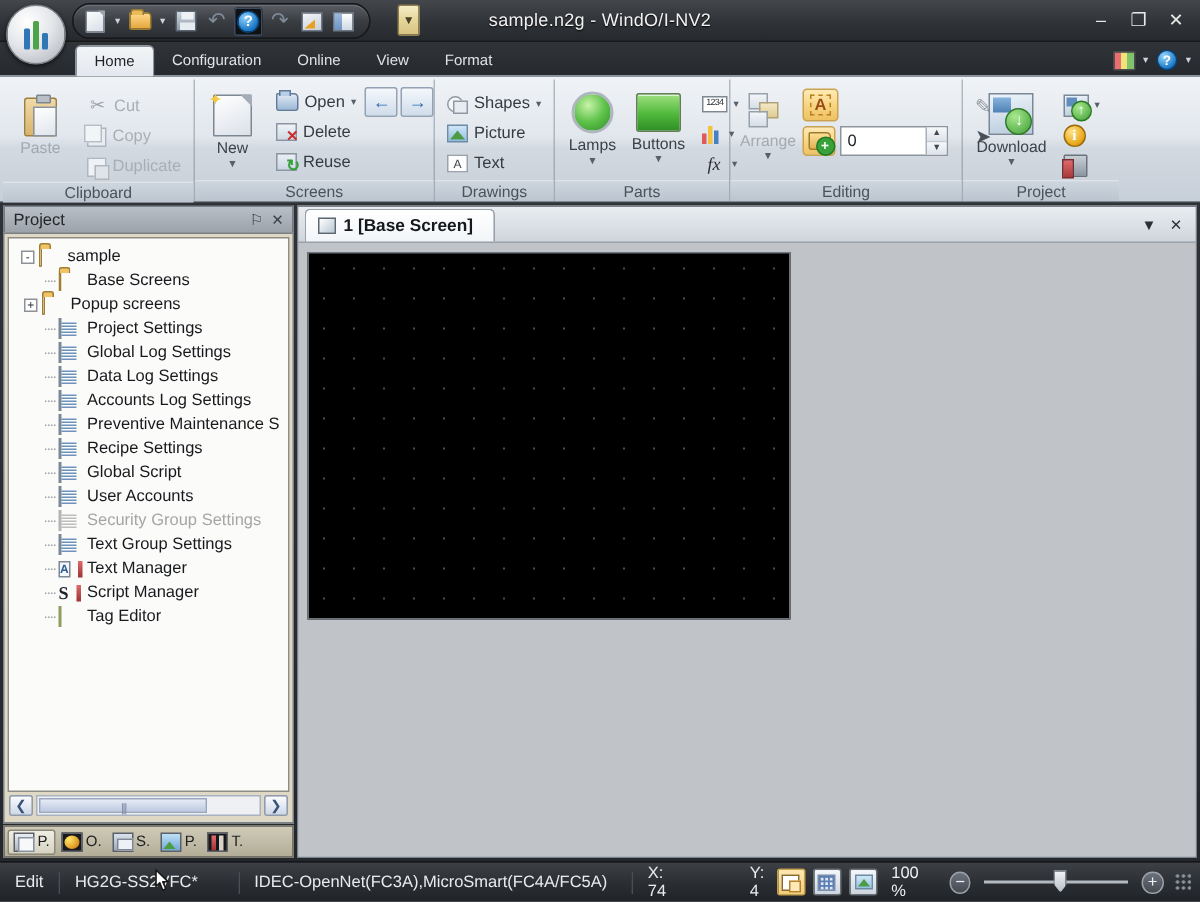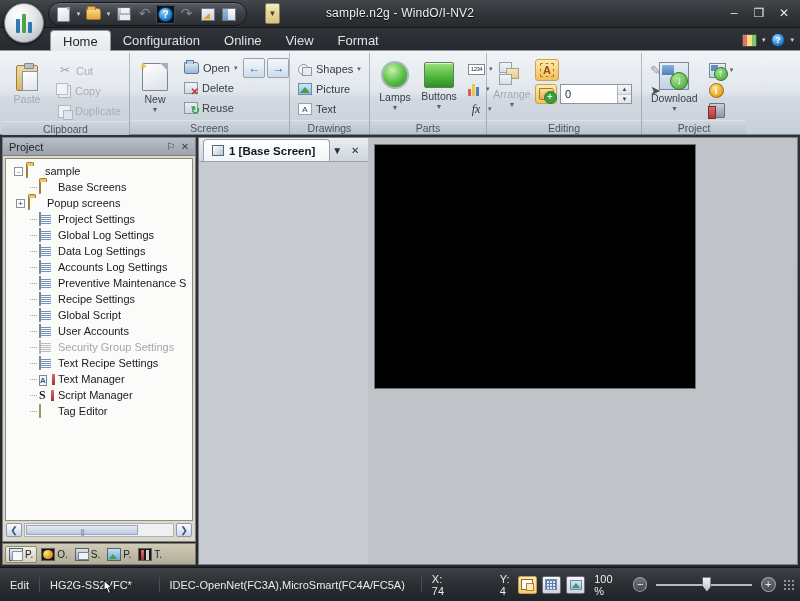--- a/index.html
+++ b/index.html
@@ -102,21 +102,21 @@
              background:linear-gradient(180deg,#9dbbdd,#6d93c2);}
 
   
   .tabbar {
     height: 22px; flex: none; position: relative;
     padding-left: 50px; display: flex; align-items: flex-end;
     background: linear-gradient(180deg,#303338 0%, #26292e 100%);
   }
   .tab {
     height: 21px; padding: 0 12px; display: flex; align-items: center;
-    color: #dfe2e6; font-size: 13px; position: relative; top: 1px; margin-top: 17px;
+    color: #dfe2e6; font-size: 10px; position: relative; top: 1px; margin-top: 17px;
   }
   .tab.active {
     background: linear-gradient(180deg,#f3f5f7 0%, #e3e8ee 100%);
     color: #1f2327; border: 1px solid #8c949d; border-bottom: none;
     border-radius: 4px 4px 0 0; font-weight: normal;
   }
   .tabbar-right { margin-left:auto; display:flex; align-items:center; gap:3px; padding:0 6px 1px 0;}
   .tb-icon { width:19px;height:18px; display:flex;align-items:center;justify-content:center; }
   .ic-books { width:15px;height:13px; background:linear-gradient(90deg,#e86f6f 0 33%,#f2e27a 33% 66%,#7fc46b 66% 100%);
               border:1px solid #4c4c4c; border-radius:1px;}
@@ -378,21 +378,21 @@
   .pt-ic.i3{background:linear-gradient(180deg,#d9e2ec,#9aa7b6);}
   .pt-ic.i3:after{content:"";position:absolute;left:2px;top:3px;width:9px;height:6px;background:#eef2f6;border:1px solid #7e8894;}
   .pt-ic.i4{background:linear-gradient(180deg,#bfe0f5,#6fa8d6);}
   .pt-ic.i4:after{content:"";position:absolute;left:1px;bottom:1px;width:0;height:0;
             border-left:4px solid transparent;border-right:4px solid transparent;border-bottom:5px solid #4c9c43;}
   .pt-ic.i5{background:#16171a;}
   .pt-ic.i5:after{content:"";position:absolute;left:2px;top:1px;width:3px;height:10px;
             background:linear-gradient(180deg,#e76a6a,#9b3335);box-shadow:5px 0 0 0 #d8d3c6;}
 
   
-  .docarea { flex: 1; display: flex; min-width: 0;
+  .docarea { flex: 1; display: flex; flex-direction: column; min-width: 0;
              border: 1px solid #7a818a; background: #c8ccd1; }
   .doctabs {
     height: 24px; flex: none; display: flex; align-items: flex-end;
     background: linear-gradient(180deg,#e9edf1 0%,#cfd5dc 100%);
     border-bottom: 1px solid #9aa1a9; padding-left: 4px;
   }
   .doctab {
     height: 22px; display: flex; align-items: center; gap: 5px; padding: 0 14px 0 8px;
     background: linear-gradient(180deg,#ffffff 0%,#f2f5f8 100%);
     border: 1px solid #9aa1a9; border-bottom: none; border-radius: 4px 4px 0 0;
@@ -409,21 +409,21 @@
     position: absolute; left: 6px; top: 6px; width: 322px; height: 245px;
     background: #000; border: 1px solid #6f757c;
     background-image:
       radial-gradient(circle, rgba(255,255,255,.30) 0.5px, transparent 0.6px);
     background-size: 20px 20px;
     background-position: 0 0;
   }
 
   
   .statusbar {
-    height: 34px; flex: none; display: flex; align-items: center;
+    height: 27px; flex: none; display: flex; align-items: center;
     background: linear-gradient(180deg,#3d4045 0%,#2a2d31 55%,#202327 100%);
     border-top: 1px solid #14161a; color: #e9ebee; font-size: 11px;
     position: relative;
   }
   .sb-cell { padding: 0 10px; display: flex; align-items: center; height: 100%; white-space: nowrap;}
   .sb-div { width: 1px; height: 15px; background: #15171a; border-right: 1px solid #4b4f55; }
   .sb-coords { display: flex; gap: 44px; padding-left: 10px; }
   .sb-right { margin-left: auto; display: flex; align-items: center; gap: 5px; padding-right: 6px; }
   .sb-tool {
     width: 20px; height: 18px; border: 1px solid #6a6f76; border-radius: 2px;
@@ -800,21 +800,21 @@
             <span class="tspace" style="width:17px"></span>
               <span class="tdash"></span>
             <span class="tico"><span class="fi-doc dim"></span></span>
             <span class="tlabel dim">Security Group Settings</span>
           </div>
 
           <div class="tnode">
             <span class="tspace" style="width:17px"></span>
               <span class="tdash"></span>
             <span class="tico"><span class="fi-doc"></span></span>
-            <span class="tlabel">Text Recipe Settings</span>
+            <span class="tlabel">Text Group Settings</span>
           </div>
 
 
           <div class="tnode">
             <span class="tspace" style="width:17px"></span>
               <span class="tdash"></span>
             <span class="tico"><span class="fi-txtmgr">A</span></span>
             <span class="tlabel">Text Manager</span>
           </div>
 

